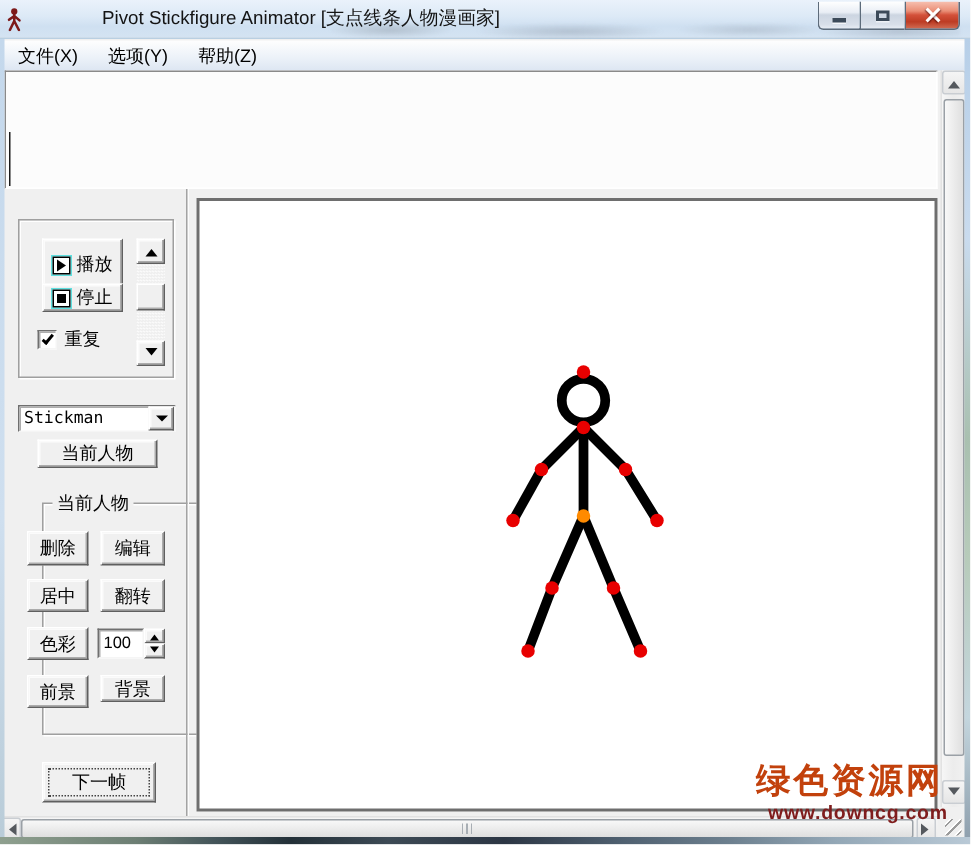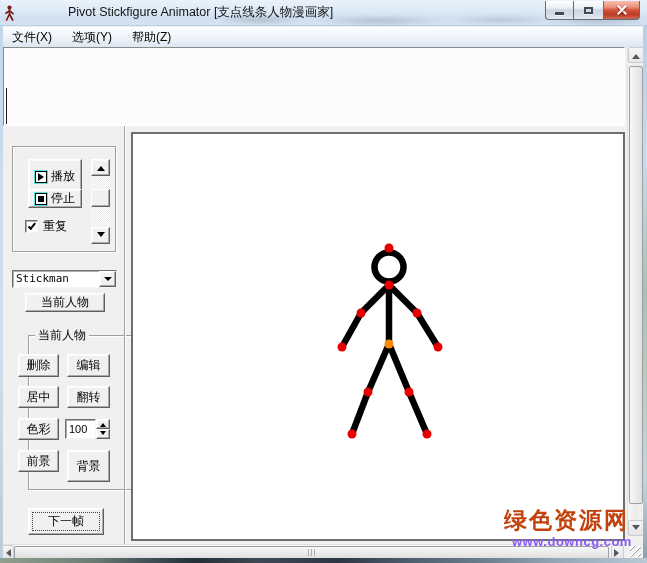--- a/index.html
+++ b/index.html
@@ -97,21 +97,21 @@
   #btn-center{ left:18px; top:386px; width:41px; height:22px; }
   #btn-flip  { left:67px; top:386px; width:43px; height:22px; }
   #btn-color { left:18px; top:418px; width:41px; height:22px; }
   #spinner   { left:65px; top:419px; width:45px; height:20px; display:flex; }
   #spin-field{ width:31px; height:20px; font-size:11px; line-height:18px; padding-left:3px; }
   #spin-btns { width:14px; height:20px; display:flex; flex-direction:column; }
   .spin-b { height:10px; }
   .tri-up-xs { width:0; height:0; border:3px solid transparent; border-bottom:4px solid #000; margin-bottom:1px; }
   .tri-down-xs { width:0; height:0; border:3px solid transparent; border-top:4px solid #000; margin-top:1px; }
   #btn-fg    { left:18px; top:450px; width:41px; height:22px; }
-  #btn-bg    { left:67px; top:450px; width:43px; height:32px;font-family:Liberation Serif, serif; }
+  #btn-bg    { left:67px; top:450px; width:43px; height:18px;font-family:Liberation Serif, serif; }
 
   #btn-next { left:28px; top:508px; width:76px; height:27px; position:absolute; }
   #btn-next .focus-rect { position:absolute; inset:3px; border:1px dotted #444; }
 
   #side-divider { left:124px; top:126px; width:2px; height:418px; border-left:1px solid #a3a3a3; border-right:1px solid #fcfcfc; }
 
   
   #canvas { left:131px; top:132px; width:494px; height:409px; background:#fff; border:2px solid #6e6e6e; }
   #figure-svg { width:100%; height:100%; display:block; }
 
@@ -292,16 +292,16 @@
   <div id="sb-corner" class="abs">
     <div id="resize-grip"></div>
   </div>
 
   <div id="edge-left" class="abs"></div>
   <div id="edge-right" class="abs"></div>
   <div id="edge-bottom" class="abs"></div>
 
   <div id="watermark" class="abs">
     <div id="wm1" style="color: #c2410c;">绿色资源网</div>
-    <div id="wm2" style="color: #8b5cf6;">www.downcg.com</div>
+    <div id="wm2" style="color: #7f1d1d;">www.downcg.com</div>
   </div>
 
 </div>
 
 </body></html>

